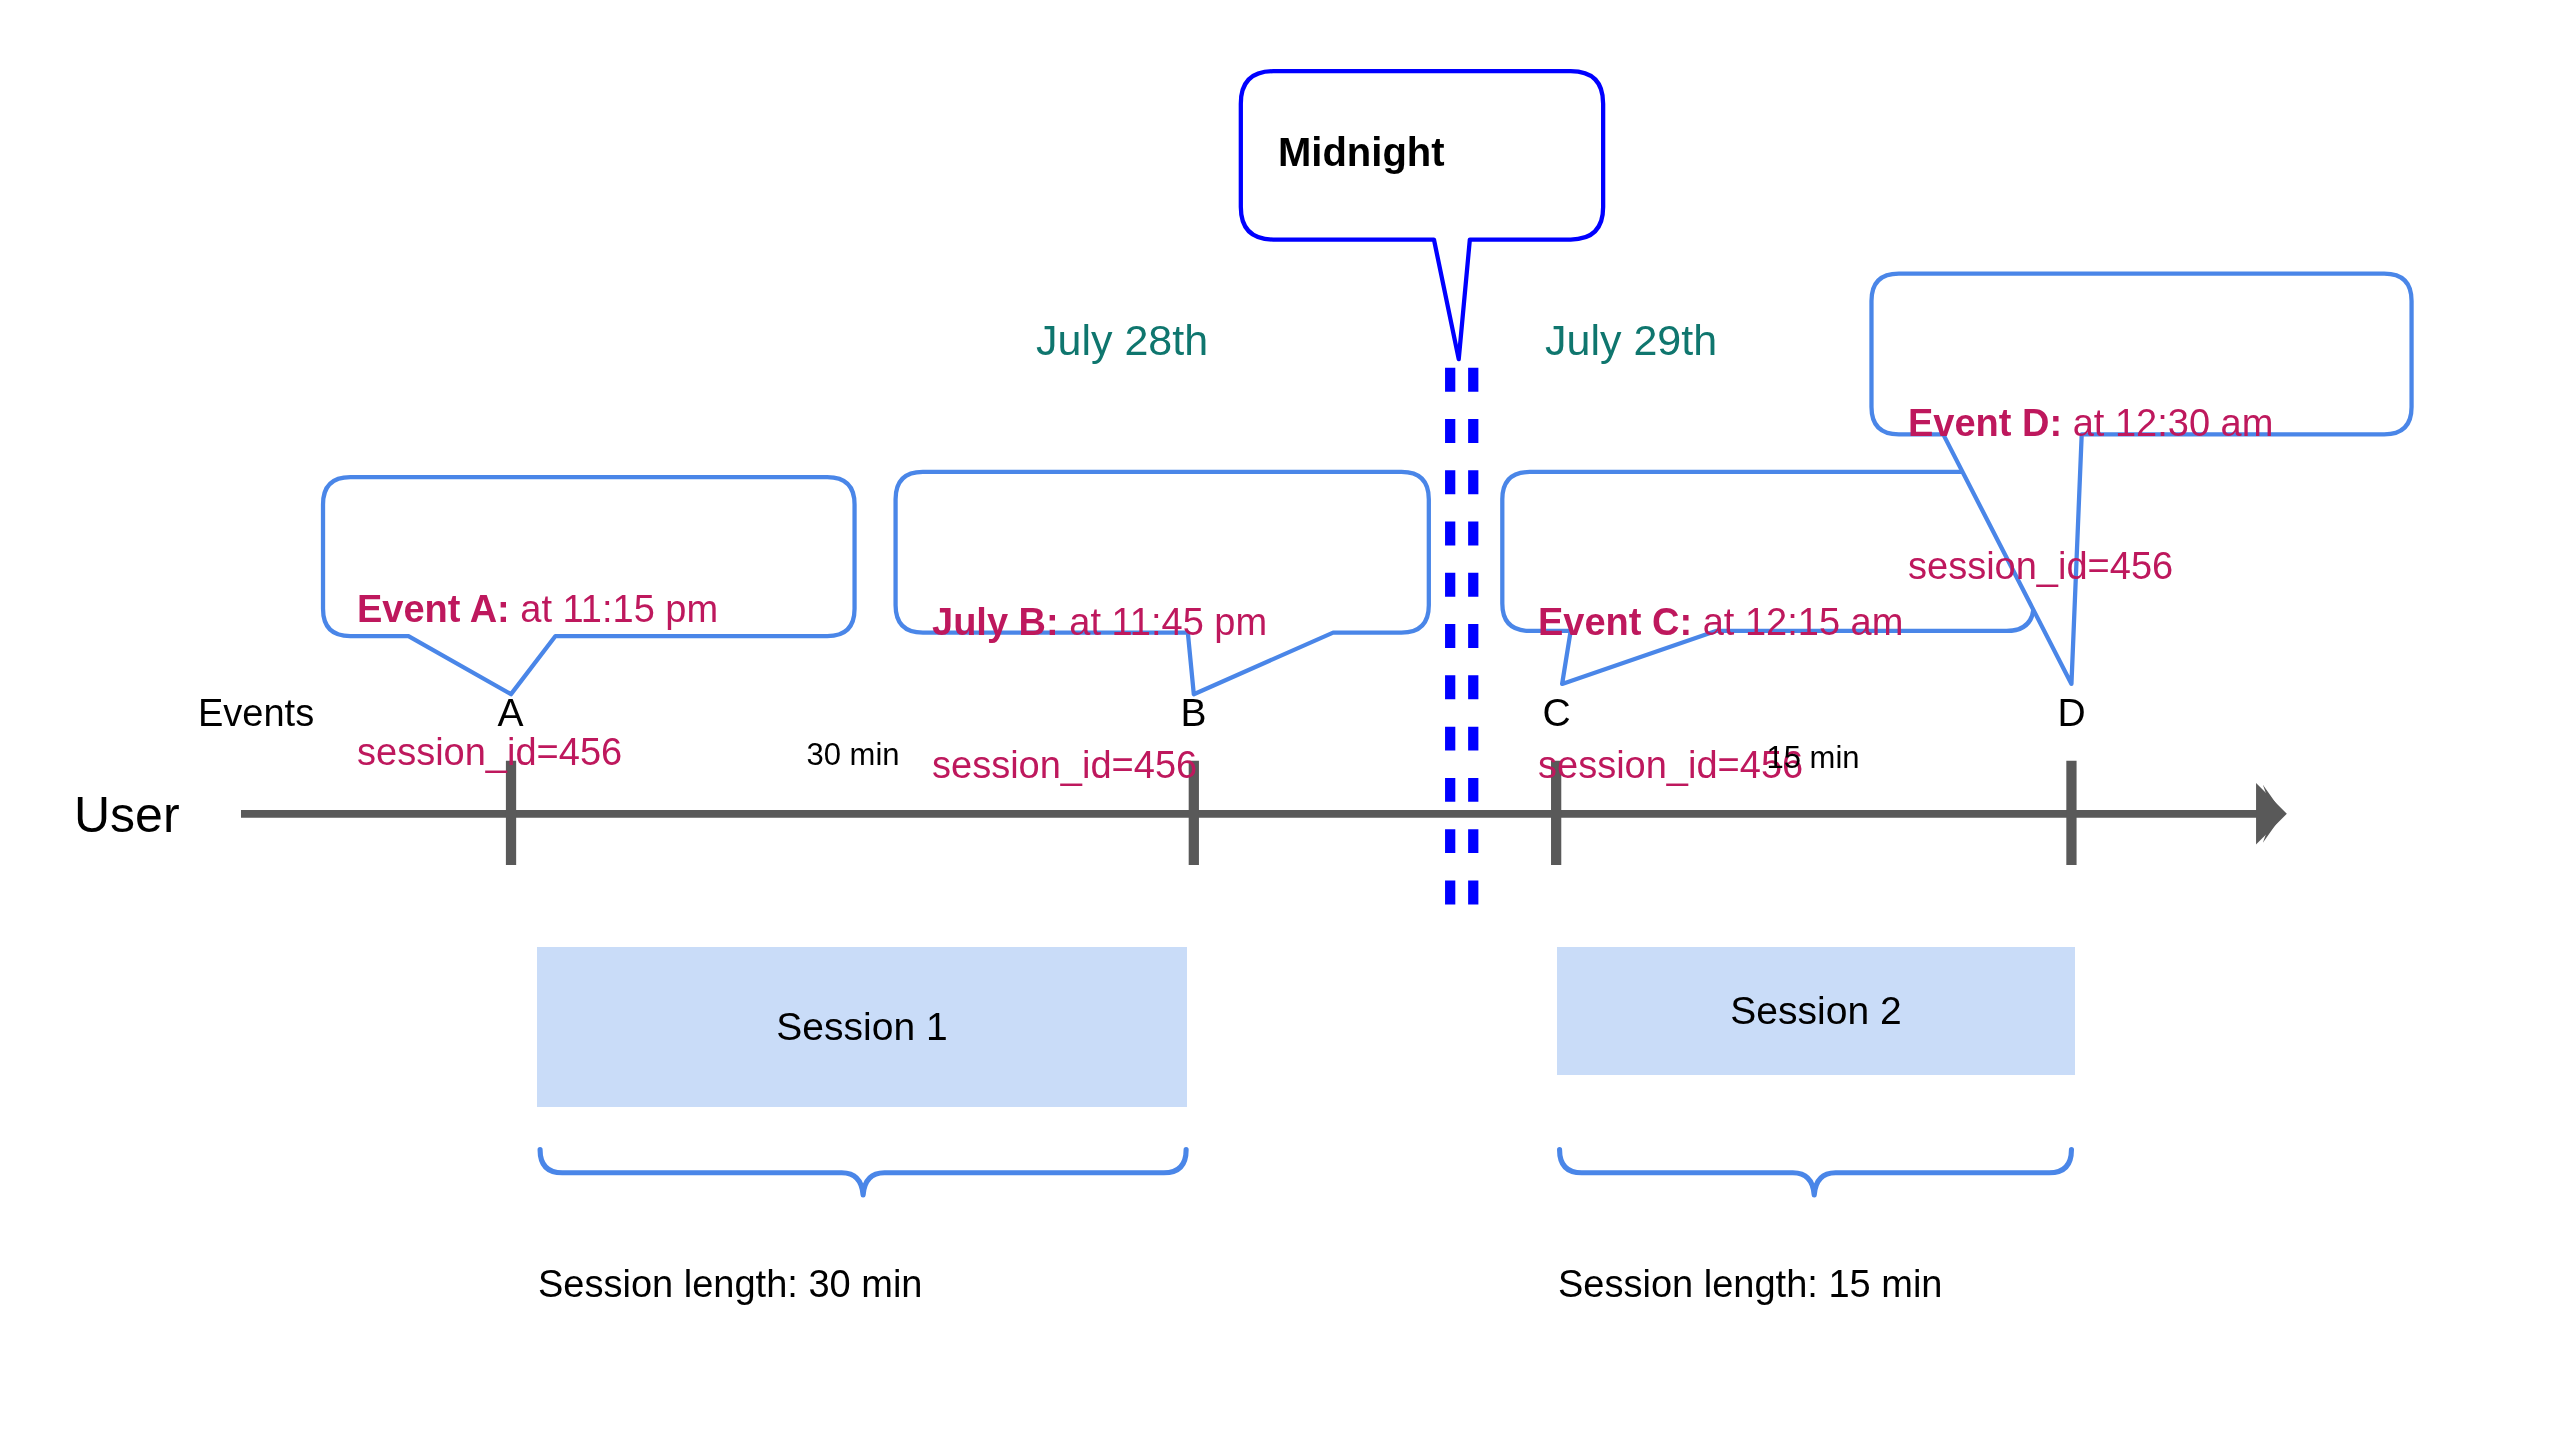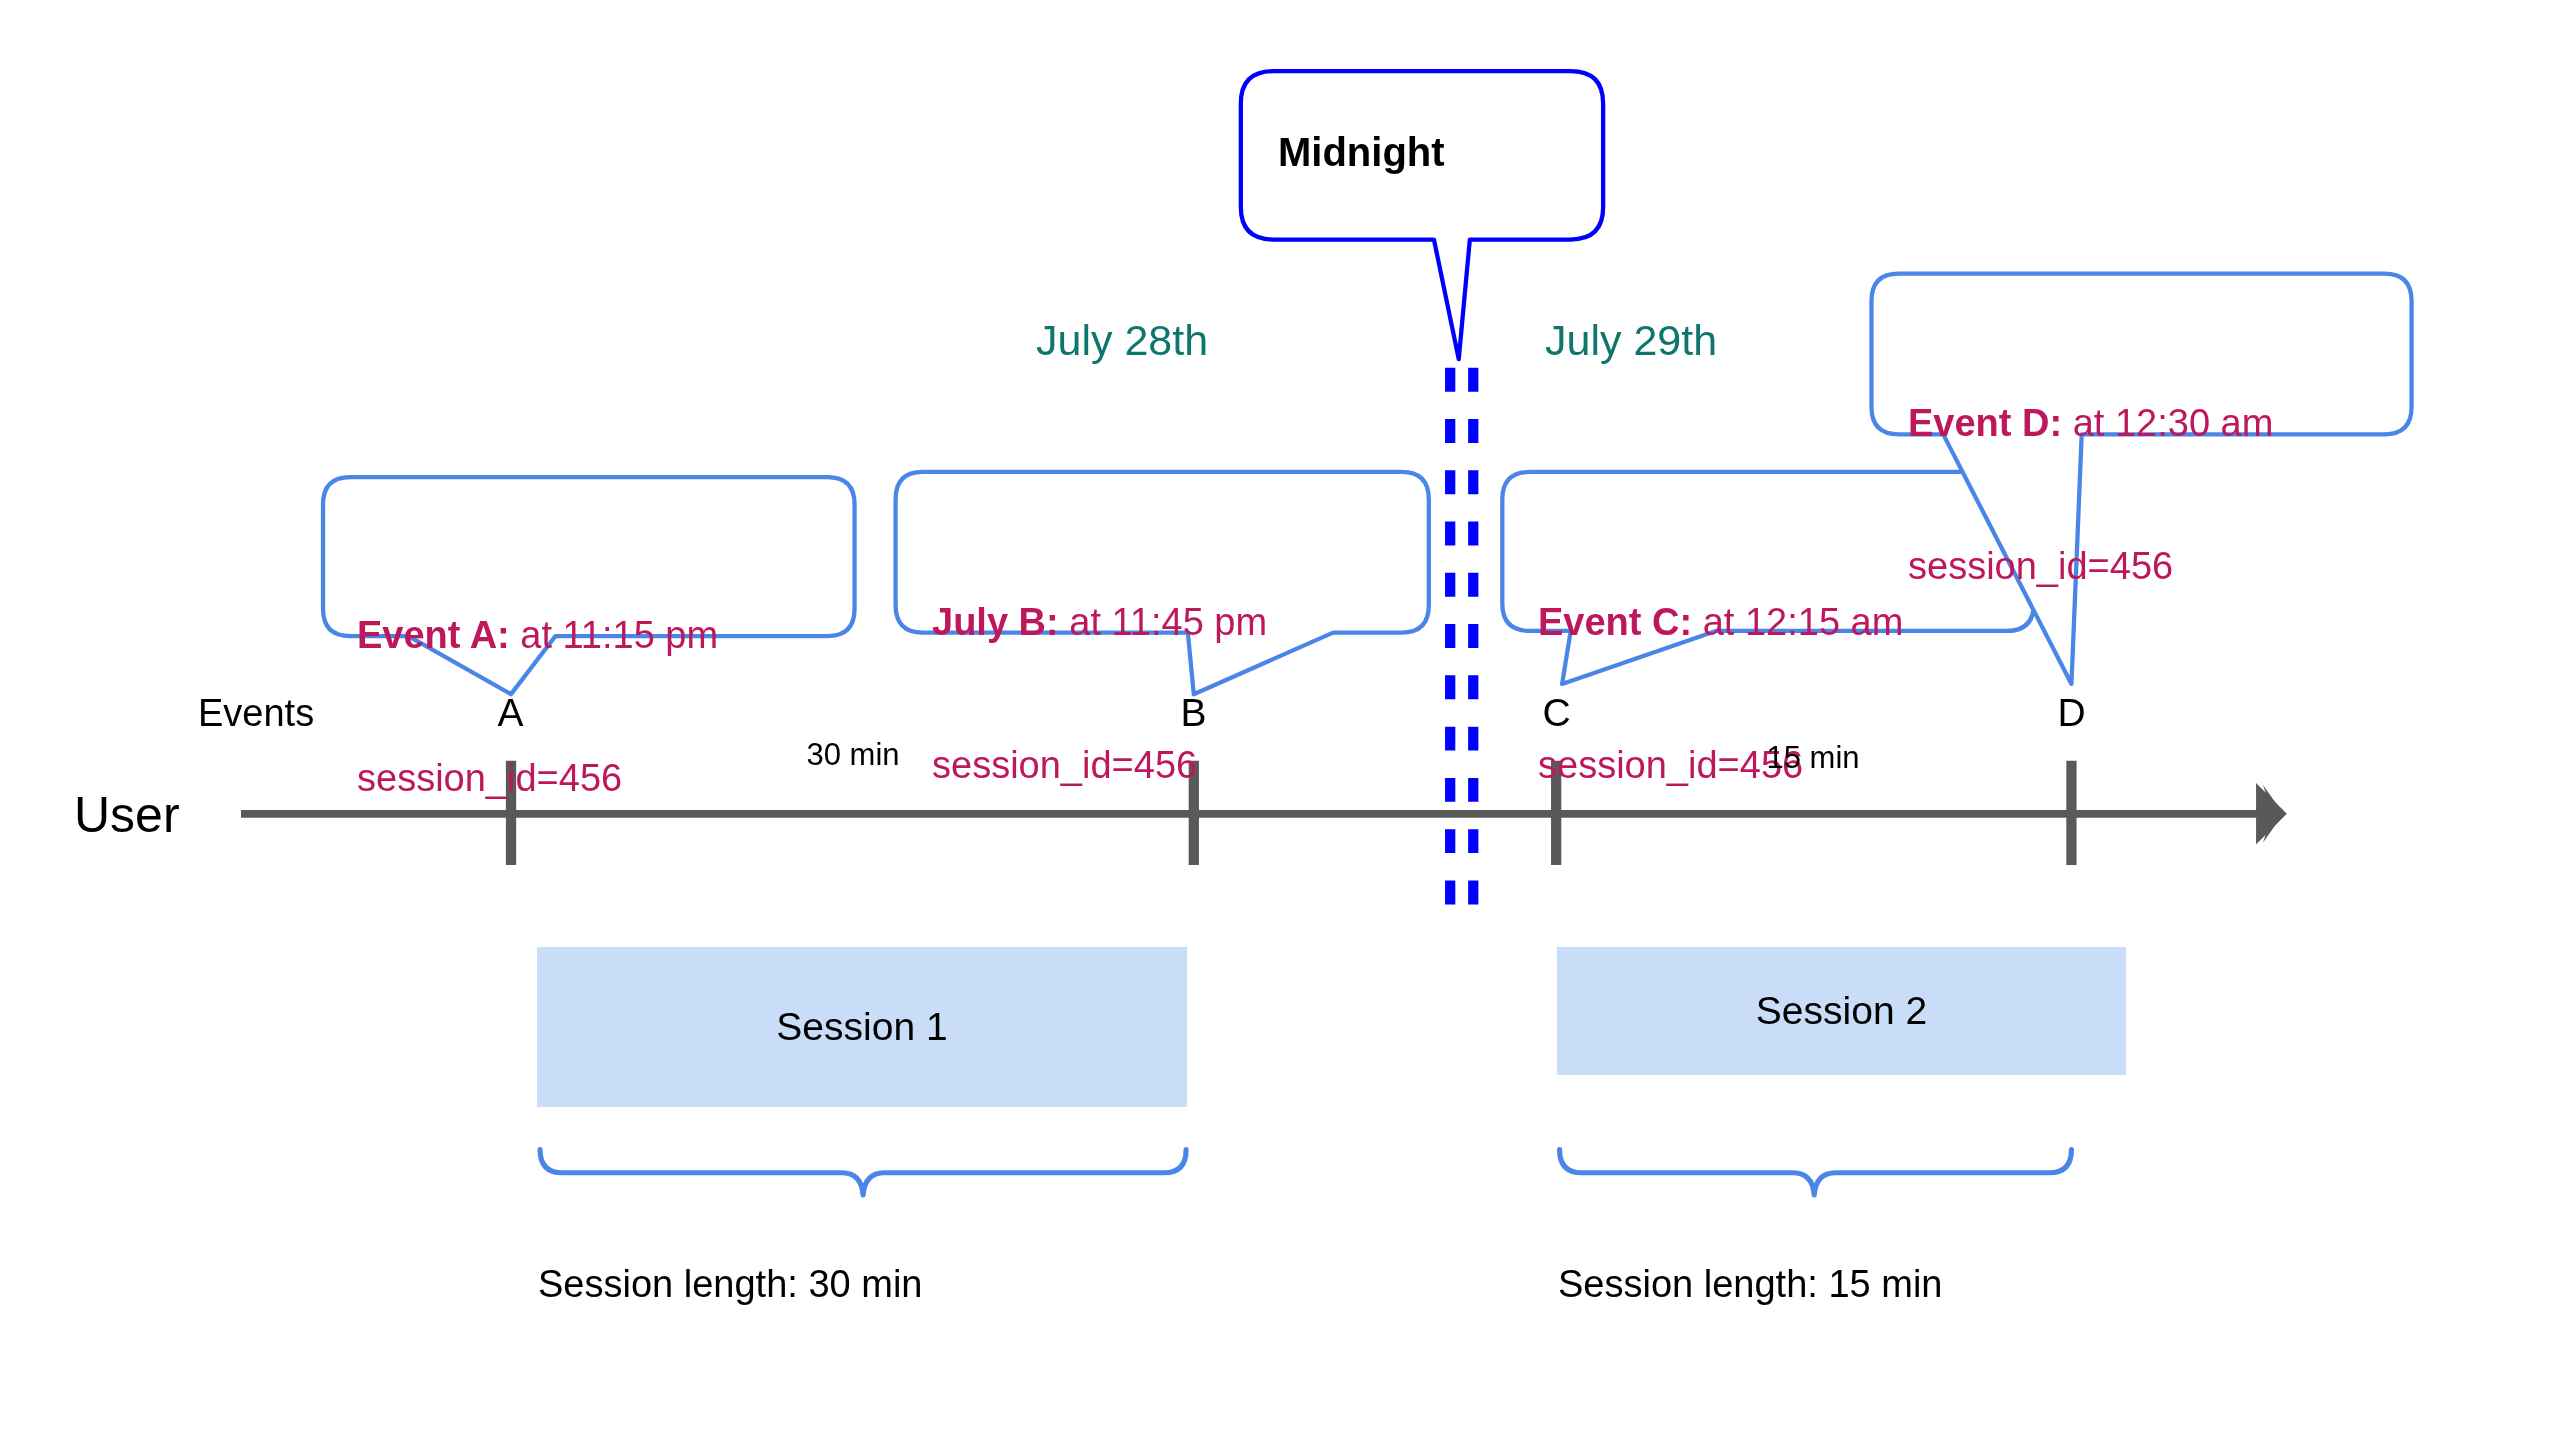--- a/index.html
+++ b/index.html
@@ -208,21 +208,21 @@
                Q 2424 1372 2424 1345" fill="none" stroke="#4a86e8" stroke-width="6" stroke-linecap="round" stroke-linejoin="round"></path>
     </g>
 
   </svg>
 
   <div class="midnight-label" style="left:1278px; top:130px;">Midnight</div>
 
   <div class="date-label" style="left:1036px; top:316px;">July 28th</div>
   <div class="date-label" style="left:1545px; top:316px;">July 29th</div>
 
-  <div class="callout-text" style="left:357px; top:516px;">
+  <div class="callout-text" style="left:357px; top:490px;">
     <div><b>Event A:</b><span> at 11:15 pm</span></div>
     <div>session_id=456</div>
   </div>
 
   <div class="callout-text" style="left:932px; top:503px;">
     <div><b>July B:</b><span> at 11:45 pm</span></div>
     <div>session_id=456</div>
   </div>
 
   <div class="callout-text" style="left:1538px; top:503px;">
@@ -242,21 +242,21 @@
   <div class="tick-label" style="left:1168px; top:691px; width:51px;">B</div>
   <div class="tick-label" style="left:1531px; top:691px; width:51px;">C</div>
   <div class="tick-label" style="left:2046px; top:691px; width:51px;">D</div>
 
   <div class="gap-label" style="left:725px; top:737px; width:256px;">30 min</div>
   <div class="gap-label" style="left:1685px; top:740px; width:256px;">15 min</div>
 
   <div class="session-block" style="left:537px; top:947px; width:650px; height:160px;">
     <span>Session 1</span>
   </div>
-  <div class="session-block" style="left:1557px; top:947px; width:569px; height:128px;">
+  <div class="session-block" style="left:1557px; top:947px; width:518px; height:128px;">
     <span>Session 2</span>
   </div>
 
   <div class="session-length" style="left:538px; top:1263px; width:650px;">Session length: 30 min</div>
   <div class="session-length" style="left:1558px; top:1263px; width:515px;">Session length: 15 min</div>
 
 </div>
 
 
 </body></html>

